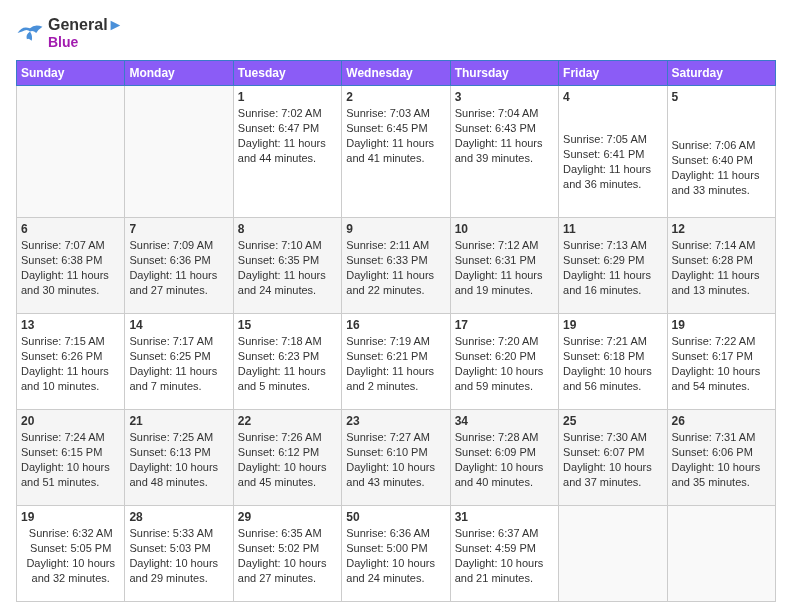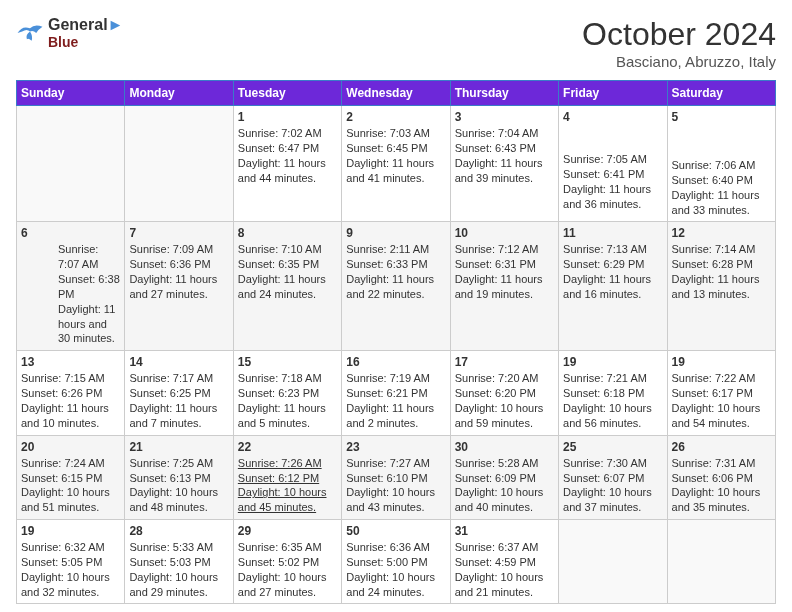--- a/index.html
+++ b/index.html
@@ -46,21 +46,21 @@
       color: #555;
     }
     .calendar {
       flex: 1;
       border: 1px solid #ccc;
       border-collapse: collapse;
       width: 100%;
       table-layout: fixed;
     }
     .calendar th {
-      background-color: #6d28d9;
+      background-color: #8b5cf6;
       color: white;
       font-size: 12px;
       font-weight: bold;
       padding: 5px 4px;
       text-align: left;
       border: 1px solid #3a7bc8;
     }
     .calendar td {
       vertical-align: top;
       border: 1px solid #ccc;
@@ -92,26 +92,22 @@
 
 <div class="page">
   <div class="header">
     <div class="logo">
       <svg class="logo-bird" viewBox="0 0 36 28">
         <path d="M2,14 Q8,4 18,8 Q24,2 34,6 Q28,10 26,14 Q22,10 18,12 Q14,8 8,12 Z" fill="#4a90d9"></path>
         <path d="M18,12 Q22,18 20,24 Q16,20 14,22 Q12,16 18,12 Z" fill="#4a90d9"></path>
       </svg>
       <div>
         <div style="font-size:16px;font-weight:bold;color:#333;">General<span style="color:#4a90d9;">►</span></div>
-        <div style="font-size:14px;font-weight:bold;color:#7f1d1d;">Blue</div>
+        <div style="font-size:14px;font-weight:bold;color:#a21caf;">Blue</div>
       </div>
-    </div>
-    <div class="title-block">
-      <div class="month-title">October 2024</div>
-      <div class="location">Basciano, Abruzzo, Italy</div>
     </div>
   </div>
 
   <table class="calendar">
     <thead>
       <tr>
 
       <th>Sunday</th>
           <th>Monday</th>
           <th>Tuesday</th>
@@ -152,21 +148,21 @@
           <td>
             <span class="day-num">5</span>
             <div class="day-info" style="white-space: pre-line; margin-top: 34px;">Sunrise: 7:06 AM
 Sunset: 6:40 PM
 Daylight: 11 hours and 33 minutes.</div>
           </td>
         </tr>
         <tr class="row-alt">
           <td>
             <span class="day-num">6</span>
-            <div class="day-info" style="white-space: pre-line; margin-left: 37px;">Sunrise: 7:07 AM
+            <div class="day-info" style="white-space: pre-line;">Sunrise: 7:07 AM
 Sunset: 6:38 PM
 Daylight: 11 hours and 30 minutes.</div>
           </td>
           <td>
             <span class="day-num">7</span>
             <div class="day-info" style="white-space: pre-line;">Sunrise: 7:09 AM
 Sunset: 6:36 PM
 Daylight: 11 hours and 27 minutes.</div>
           </td>
           <td>
@@ -252,53 +248,53 @@
 Daylight: 10 hours and 51 minutes.</div>
           </td>
           <td>
             <span class="day-num">21</span>
             <div class="day-info" style="white-space: pre-line;">Sunrise: 7:25 AM
 Sunset: 6:13 PM
 Daylight: 10 hours and 48 minutes.</div>
           </td>
           <td>
             <span class="day-num">22</span>
-            <div class="day-info" style="white-space: pre-line; text-decoration: underline;">Sunrise: 7:26 AM
+            <div class="day-info" style="white-space: pre-line;">Sunrise: 7:26 AM
 Sunset: 6:12 PM
 Daylight: 10 hours and 45 minutes.</div>
           </td>
           <td>
             <span class="day-num">23</span>
             <div class="day-info" style="white-space: pre-line;">Sunrise: 7:27 AM
 Sunset: 6:10 PM
 Daylight: 10 hours and 43 minutes.</div>
           </td>
           <td>
-            <span class="day-num">30</span>
-            <div class="day-info" style="white-space: pre-line;">Sunrise: 5:28 AM
+            <span class="day-num">34</span>
+            <div class="day-info" style="white-space: pre-line;">Sunrise: 7:28 AM
 Sunset: 6:09 PM
 Daylight: 10 hours and 40 minutes.</div>
           </td>
           <td>
             <span class="day-num">25</span>
             <div class="day-info" style="white-space: pre-line;">Sunrise: 7:30 AM
 Sunset: 6:07 PM
 Daylight: 10 hours and 37 minutes.</div>
           </td>
           <td>
             <span class="day-num">26</span>
             <div class="day-info" style="white-space: pre-line;">Sunrise: 7:31 AM
 Sunset: 6:06 PM
 Daylight: 10 hours and 35 minutes.</div>
           </td>
         </tr>
         <tr>
           <td>
             <span class="day-num">19</span>
-            <div class="day-info" style="white-space: pre-line;">Sunrise: 6:32 AM
+            <div class="day-info" style="white-space: pre-line; text-align: center;">Sunrise: 6:32 AM
 Sunset: 5:05 PM
 Daylight: 10 hours and 32 minutes.</div>
           </td>
           <td>
             <span class="day-num">28</span>
             <div class="day-info" style="white-space: pre-line;">Sunrise: 5:33 AM
 Sunset: 5:03 PM
 Daylight: 10 hours and 29 minutes.</div>
           </td>
           <td>

